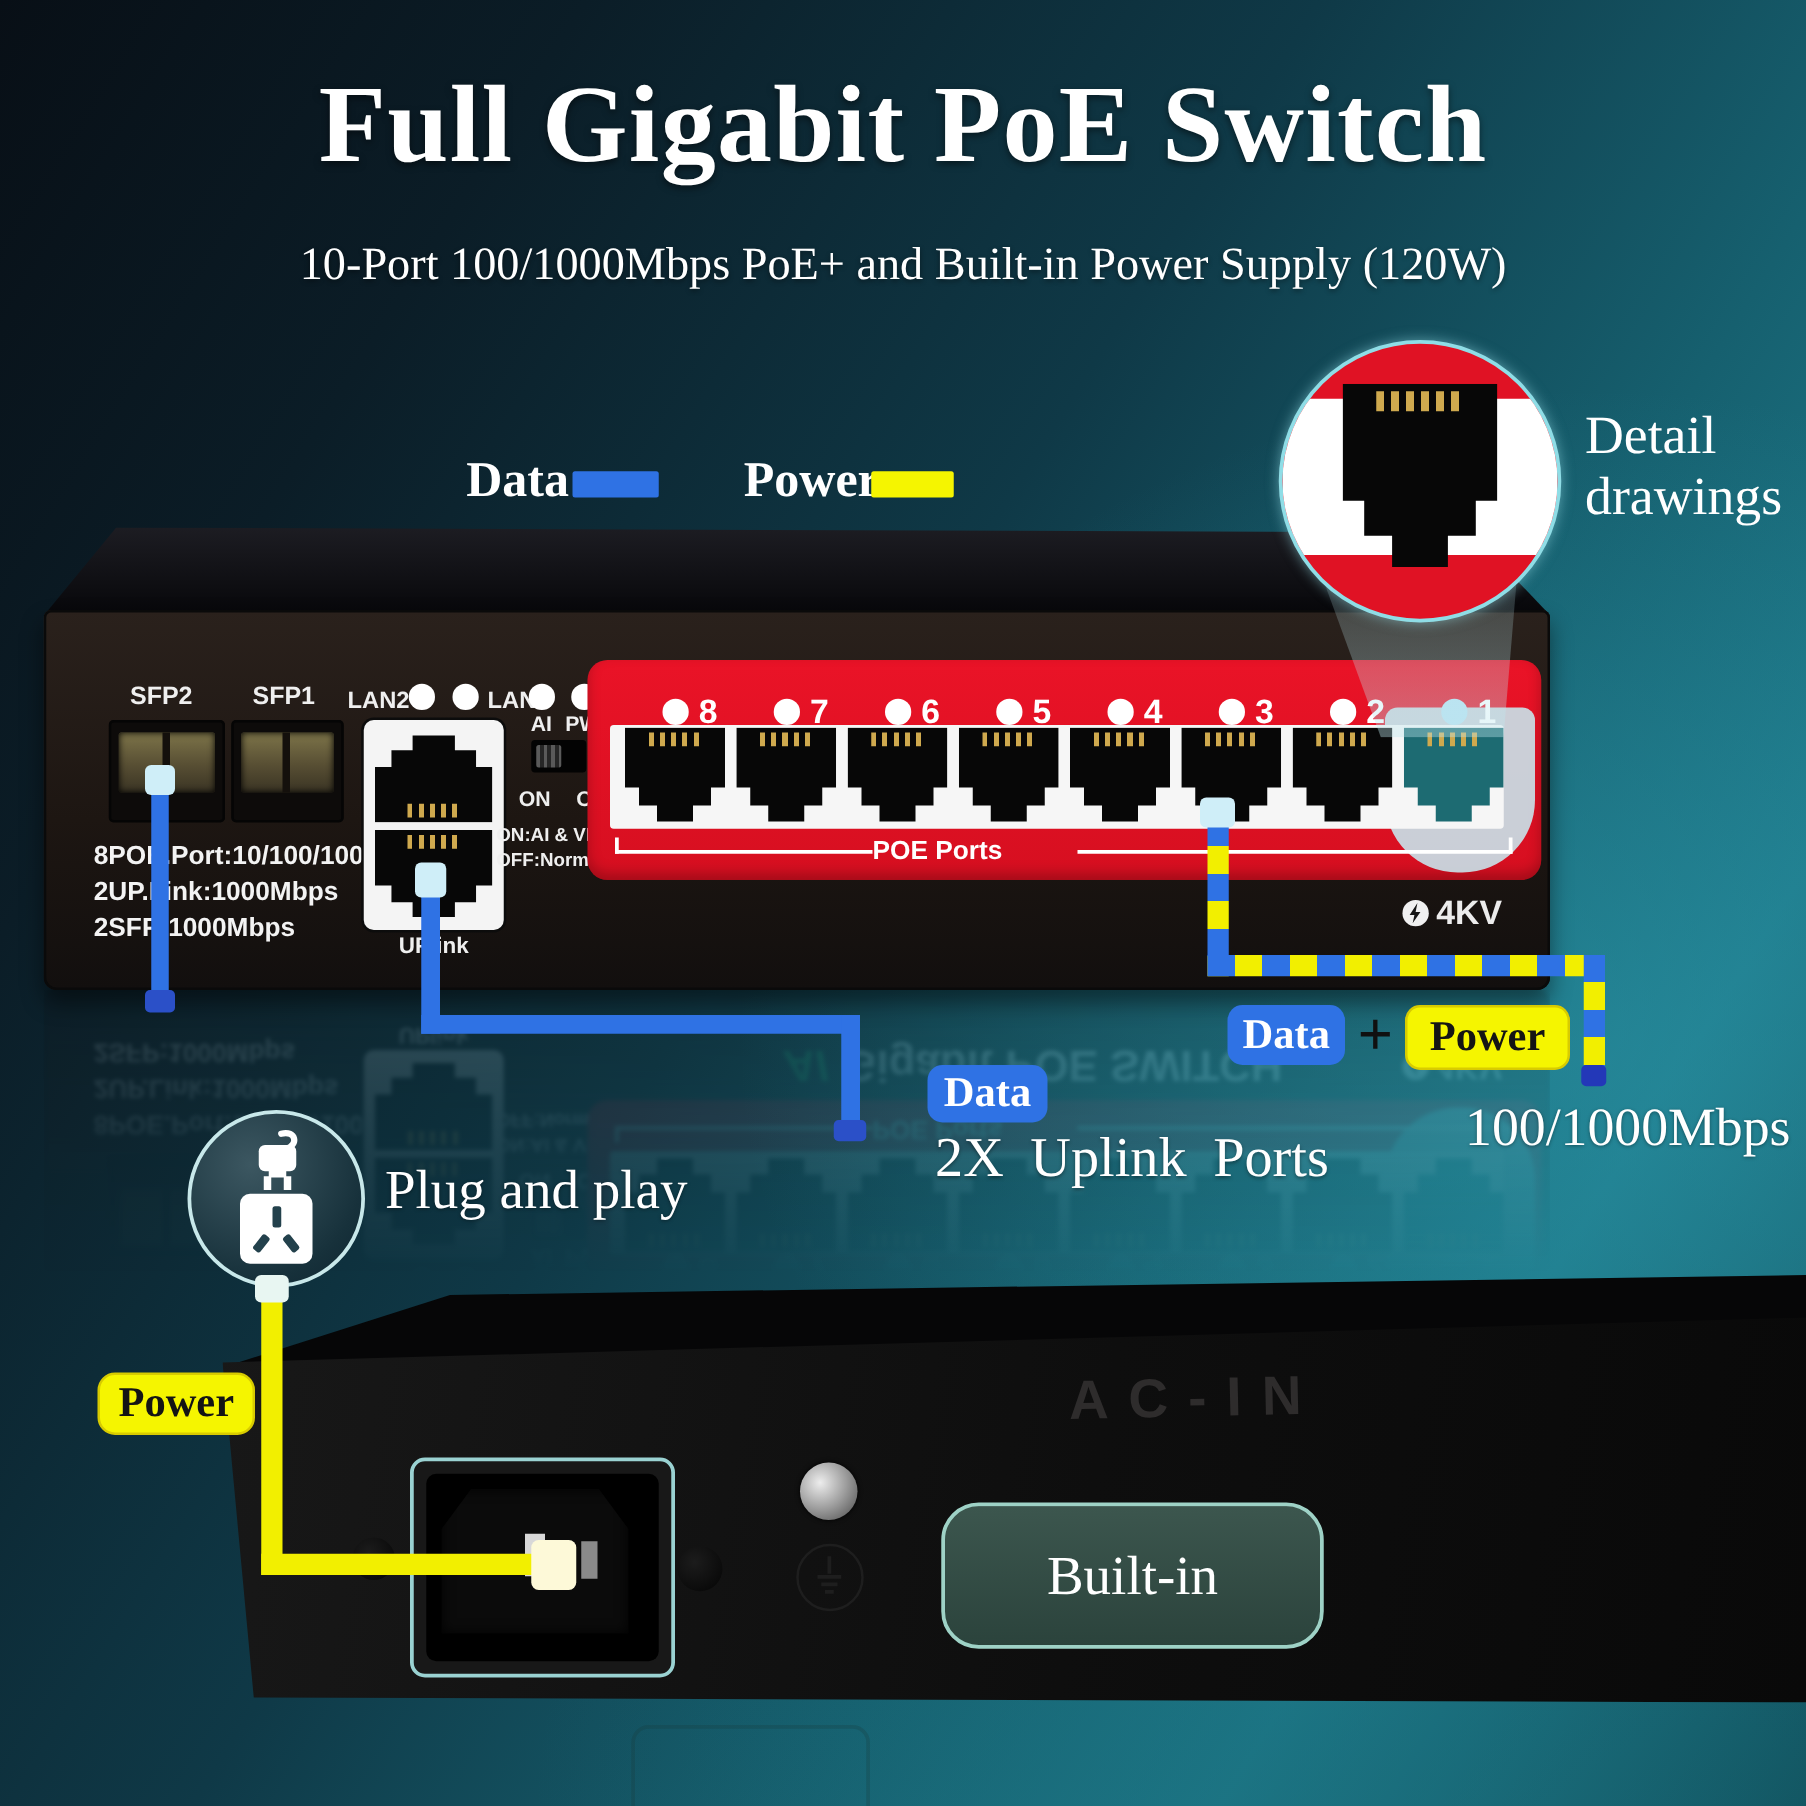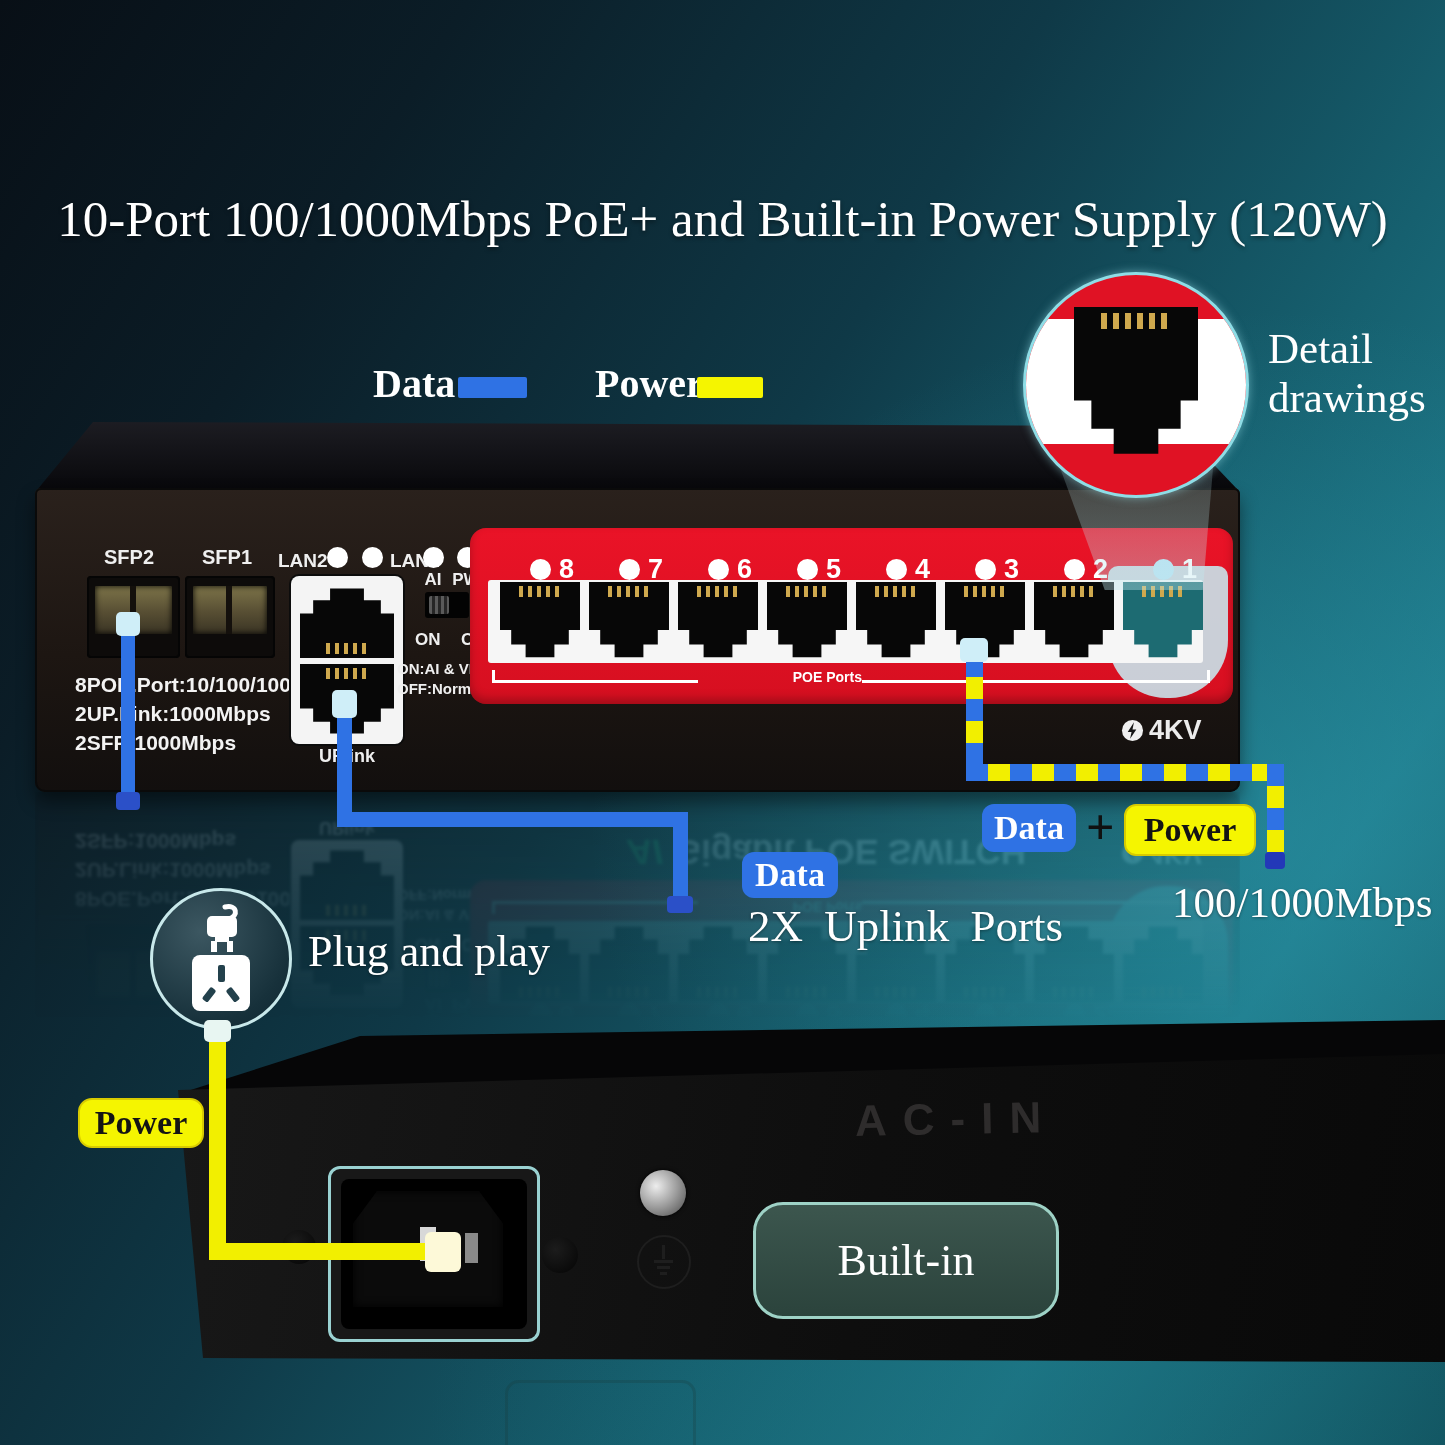--- a/index.html
+++ b/index.html
@@ -6,21 +6,21 @@
   .stage{position:relative;width:1445px;height:1445px;overflow:hidden;
     font-family:"Liberation Serif",serif;
     background:
       radial-gradient(1100px 850px at 88% 58%, rgba(44,150,168,0.50), rgba(44,150,168,0) 62%),
       radial-gradient(900px 700px at 70% 100%, rgba(26,110,124,0.45), rgba(26,110,124,0) 65%),
       linear-gradient(122deg,#080f16 0%,#0b1d27 20%,#0f3947 45%,#16606f 66%,#1d7888 80%,#125460 100%);}
   .abs{position:absolute;}
 
   
   .title{top:50px;left:0;width:100%;text-align:center;font-size:88px;font-weight:bold;color:#fff;letter-spacing:1px;text-shadow:0 2px 6px rgba(0,0,0,.5);}
-  .subtitle{top:190px;left:0;width:100%;text-align:center;font-size:51px;color:#fff;text-shadow:0 2px 4px rgba(0,0,0,.45);}
+  .subtitle{top:190px;left:0;width:100%;text-align:center;font-size:37px;color:#fff;text-shadow:0 2px 4px rgba(0,0,0,.45);}
 
   
   .legend-label{font-size:40px;font-weight:bold;color:#fff;}
   .swatch{height:21px;border-radius:2px;}
 
   
   .switch-wrap{left:35px;top:420px;width:1205px;height:372px;z-index:4;}
   .switch-top{position:absolute;left:0;top:0;width:1205px;height:72px;
     clip-path:polygon(58px 2px,1142px 6px,1203px 70px,2px 70px);
     background:linear-gradient(180deg,#1d1d23,#07070a);}
@@ -43,22 +43,22 @@
     background:repeating-linear-gradient(90deg,#cfa94e 0 4px,rgba(0,0,0,0) 4px 9px);}
   .red-panel{position:absolute;left:435px;top:40px;width:763px;height:176px;border-radius:16px;
     background:linear-gradient(180deg,#ea1327,#d60f20);box-shadow:inset 0 -5px 10px rgba(0,0,0,.25);}
   .led-item{position:absolute;top:26px;display:flex;gap:8px;align-items:center;}
   .led-num{color:#fff;font-family:"Liberation Sans",sans-serif;font-weight:bold;font-size:27px;}
   .white-strip{position:absolute;left:18px;top:52px;width:715px;height:83px;background:#f6f6f6;border-radius:3px;}
   .p1-highlight{position:absolute;left:638px;top:38px;width:120px;height:132px;background:rgba(199,233,240,0.88);
     border-radius:10px 10px 58px 58px;}
   .bracket-line{position:absolute;height:3px;background:#fff;top:152px;}
   .bracket-tick{position:absolute;width:3px;height:13px;background:#fff;top:142px;}
-  .poe-ports-label{position:absolute;top:141px;left:228px;width:164px;text-align:right;color:#fff;
-    font-family:"Liberation Sans",sans-serif;font-weight:bold;font-size:14px;}
+  .poe-ports-label{position:absolute;top:141px;left:228px;width:164px;text-align:left;color:#fff;
+    font-family:"Liberation Sans",sans-serif;font-weight:bold;font-size:21px;}
   .brand{position:absolute;left:592px;top:224px;font-family:"Liberation Sans",sans-serif;font-weight:bold;font-size:35px;color:#fff;}
   .brand .ai{color:#1fa84f;font-style:italic;margin-right:12px;}
   .surge{position:absolute;left:1086px;top:227px;display:flex;align-items:center;gap:5px;color:#ececec;
     font-family:"Liberation Sans",sans-serif;font-weight:bold;font-size:27px;}
   .toggle{position:absolute;left:390px;top:104px;width:44px;height:26px;background:#030303;border-radius:3px;}
   .toggle-knob{position:absolute;left:4px;top:4px;width:20px;height:18px;border-radius:2px;
     background:repeating-linear-gradient(90deg,#5a5a5a 0 3px,#262626 3px 6px);}
   .spec-line{color:#f3f3f3;font-family:"Liberation Sans",sans-serif;font-weight:bold;font-size:21px;line-height:29px;white-space:nowrap;}
 
   
@@ -118,20 +118,21 @@
     display:flex;flex-direction:column;align-items:center;justify-content:center;color:#fff;
     font-family:"Liberation Serif",serif;text-align:center;}
   .sock-reflect{left:505px;top:1380px;width:185px;height:80px;border:3px solid rgba(25,55,58,.45);
     border-radius:14px;opacity:.55;z-index:2;}
 </style>
 </head>
 <body>
 
 <div class="stage">
 
+  <div class="abs title">Full Gigabit PoE Switch</div>
   <div class="abs subtitle">10-Port 100/1000Mbps PoE+ and Built-in Power Supply (120W)</div>
 
   <div class="abs legend-label" style="left:373px;top:360px;">Data</div>
   <div class="abs swatch" style="left:458px;top:377px;width:69px;background:#2f72e4;"></div>
   <div class="abs legend-label" style="left:595px;top:360px;">Power</div>
   <div class="abs swatch" style="left:697px;top:377px;width:66px;background:#f5f500;"></div>
 
   <div class="abs cone"></div>
   <div class="abs detail-circle">
     <div class="detail-band"></div>

